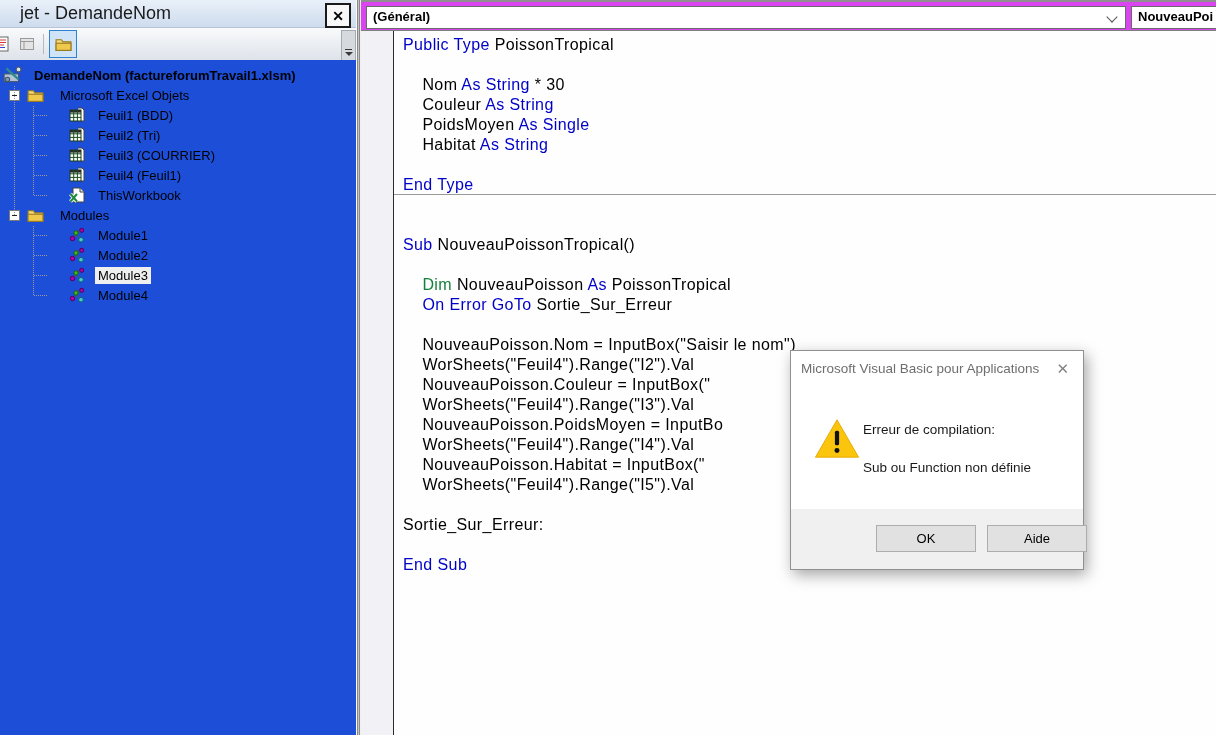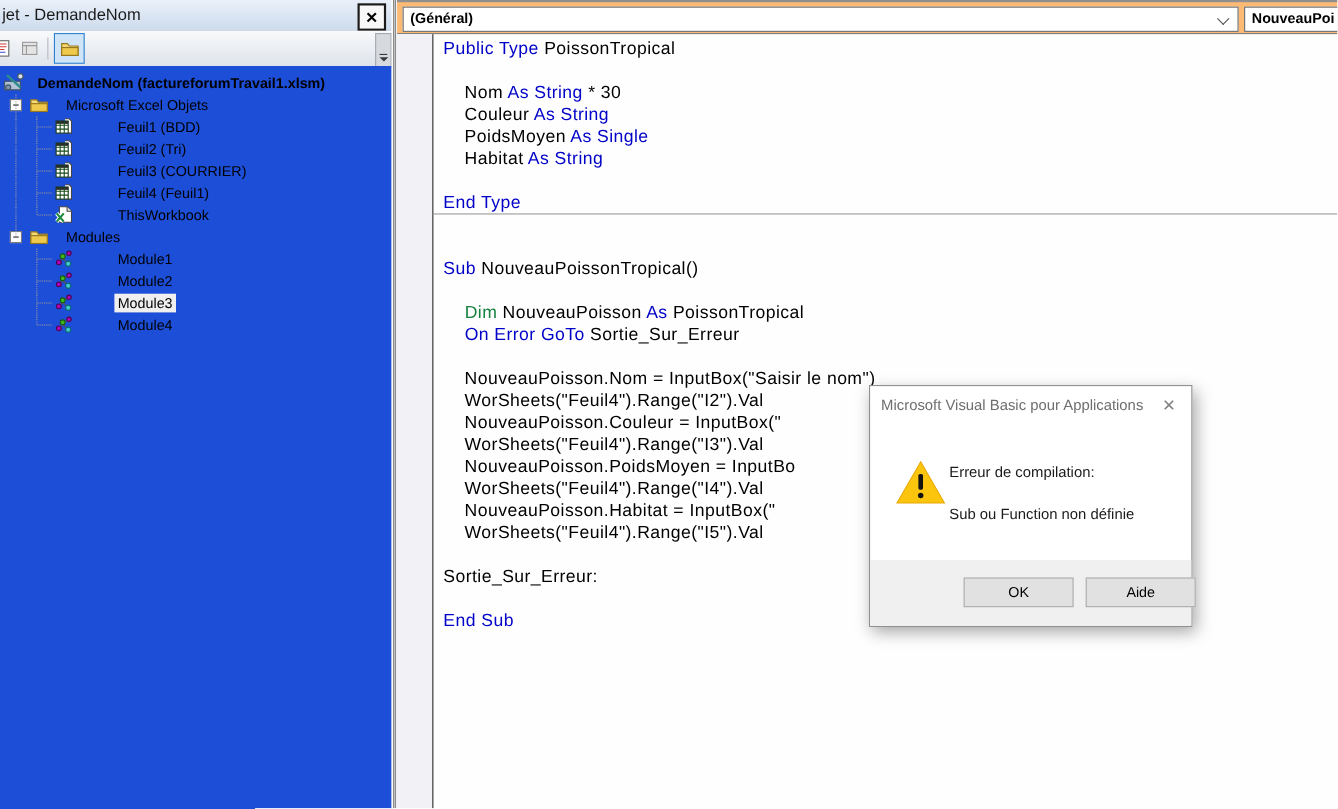--- a/index.html
+++ b/index.html
@@ -3,63 +3,63 @@
 <meta charset="utf-8">
 <style>
   html,body{margin:0;padding:0;background:#fff;}
   #screen{position:relative;width:1216px;height:735px;overflow:hidden;
     font-family:"Liberation Sans",sans-serif;background:#fff;}
 
   
   #project-panel{position:absolute;left:0;top:0;width:356px;height:735px;background:#fff;}
   #pp-titlebar{position:relative;height:27px;background:linear-gradient(#e9f0f9,#cedcee);
     border-bottom:1px solid #b7c3d6;}
-  #pp-title{position:absolute;left:2px;top:0;line-height:27px;font-size:15px;color:#1a1a1a;}
+  #pp-title{position:absolute;left:20px;top:0;line-height:27px;font-size:18px;color:#1a1a1a;}
   #pp-close{position:absolute;right:5px;top:3px;width:22px;height:21px;background:#f8f8f8;
     border:2px solid #1a1a1a;display:flex;align-items:center;justify-content:center;
     font-size:14px;font-weight:bold;color:#000;cursor:default;}
   #pp-toolbar{position:relative;height:32px;background:linear-gradient(#f9fafb,#dee3ea);
     border-bottom:1px solid #a9aeb7;display:flex;align-items:center;}
   .tb-icon{width:16px;height:16px;display:flex;align-items:center;justify-content:center;}
   #tb-viewcode{margin-left:-5px;}
   #tb-viewobject{margin-left:8px;}
   .tb-sep{width:1px;height:20px;background:#b5bac2;margin-left:8px;}
   #tb-folders{margin-left:5px;width:26px;height:26px;border:1px solid #2f80d0;background:#cfe4f7;
     display:flex;align-items:center;justify-content:center;}
   #tb-overflow{position:absolute;right:0;top:2px;width:13px;height:25px;background:#d6d9de;
     border:1px solid #a5a9b0;display:flex;flex-direction:column;align-items:center;justify-content:flex-end;padding-bottom:4px;}
   #tb-overflow .bar{width:7px;height:1px;background:#3a3a3a;margin-bottom:2px;}
   #tb-overflow .tri{width:0;height:0;border-left:4px solid transparent;border-right:4px solid transparent;border-top:4px solid #3a3a3a;}
 
   #tree{position:absolute;left:0;top:60px;right:0;bottom:0;background:#1d4ed8;padding-top:5px;font-size:13px;color:#000;}
   .tree-row{height:20px;display:flex;align-items:center;white-space:nowrap;}
   .tree-row.lvl0{padding-left:3px;}
   .tree-row.lvl1{padding-left:9px;}
-  .tree-row.lvl2{padding-left:49px;gap:28px;}
+  .tree-row.lvl2{padding-left:68px;}
   .expander{width:11px;height:11px;box-sizing:border-box;border:1px solid #7a7a7a;background:#fff;
     display:flex;align-items:center;justify-content:center;margin-right:6px;flex:none;}
   .expander .minus{width:5px;height:1px;background:#222;}
   .ticon{width:18px;height:16px;display:flex;align-items:center;justify-content:center;flex:none;}
   .lvl0 .ticon{width:20px;margin-right:8px;}
   .lvl1 .ticon{margin-right:13px;}
   .lvl2 .ticon{margin-right:9px;}
   .tlabel{padding:1px 3px;}
   .tlabel.b{font-weight:bold;}
   .tree-row.sel .tlabel{background:#efefef;}
   .guide{position:absolute;}
   .gv{border-left:1px dotted #9a9a9a;width:0;}
   .gh{border-top:1px dotted #9a9a9a;height:0;width:13px;left:34px;}
 
   
   #splitter{position:absolute;left:356px;top:0;width:5px;height:735px;
     background:linear-gradient(90deg,#fafafa 0 1px,#8a8a8a 1px 2px,#c4c4c4 2px 3px,#8a8a8a 3px 4px,#efeef3 4px 5px);}
 
   
   #code-window{position:absolute;left:361px;top:0;width:855px;height:735px;background:#fdfefd;}
-  #code-header{position:absolute;left:0;top:0;right:0;height:31px;background:#fdba74;
+  #code-header{position:absolute;left:0;top:0;right:0;height:31px;background:#d946ef;
     border-top:2px solid #8f8f8f;border-bottom:1px solid #7f7f7f;box-sizing:border-box;text-align:center;}
   .combo{position:absolute;top:4px;height:23px;background:#fff;border:1px solid #6a6a6a;box-sizing:border-box;}
   #combo-object{left:5px;width:760px;}
   #combo-procedure{left:770px;width:120px;}
   .combo .cval{position:absolute;left:6px;top:2px;font-size:13px;font-weight:bold;color:#000;white-space:nowrap;}
   .combo .chev{position:absolute;right:9px;top:6px;width:7px;height:7px;
     border-right:1.5px solid #555;border-bottom:1.5px solid #555;transform:rotate(45deg);}
 
   #code-body{position:absolute;left:0;top:31px;right:0;bottom:0;}
   #margin-bar{position:absolute;left:0;top:0;bottom:0;width:32px;background:#f2f1f6;border-right:1px solid #2b2b2b;}

